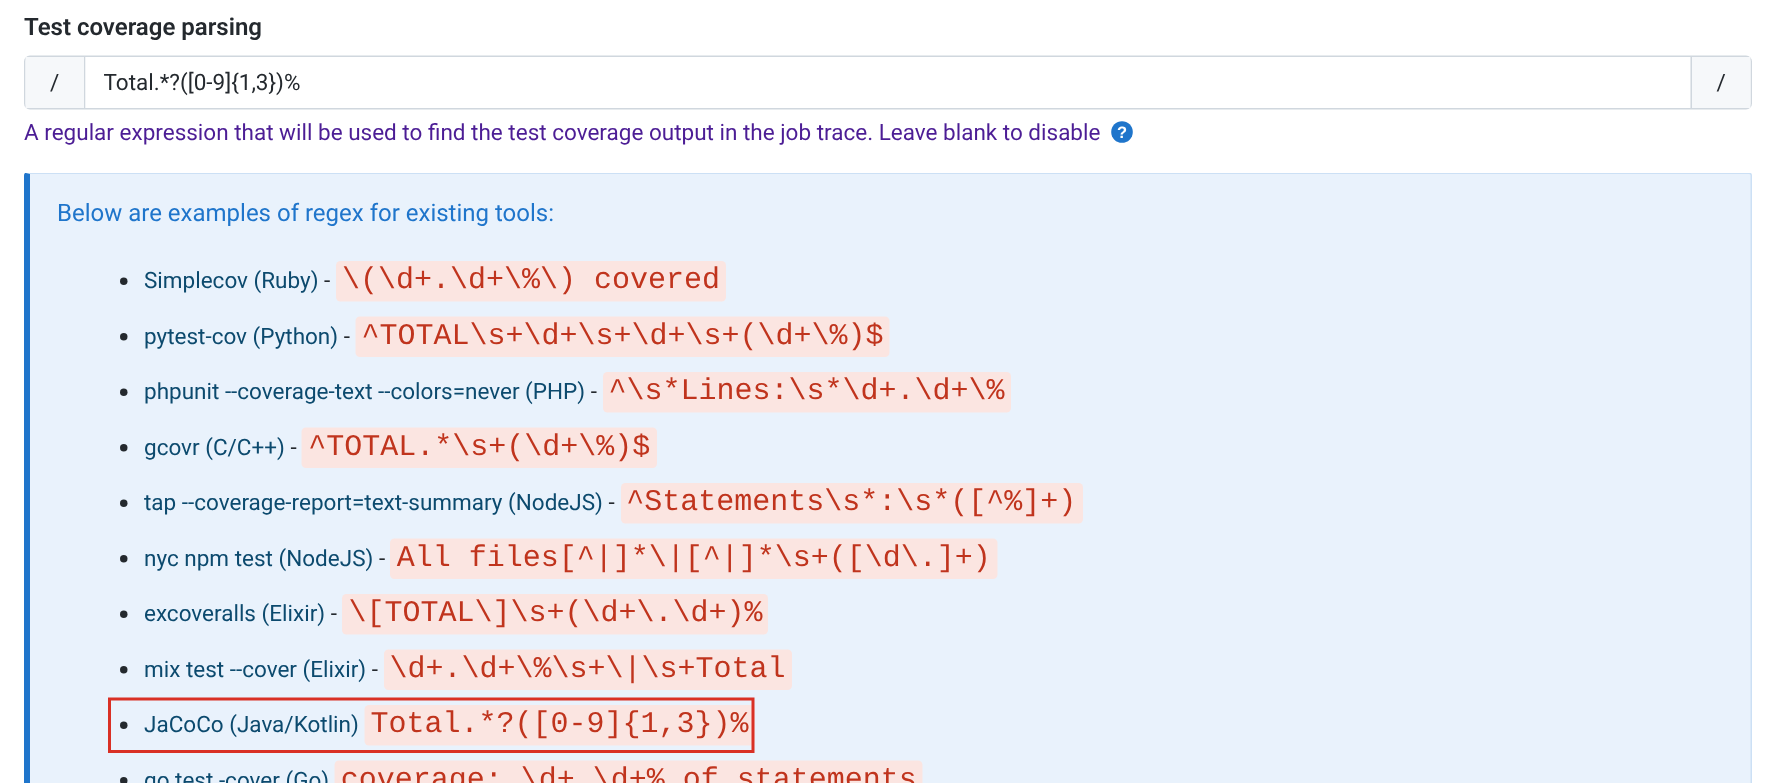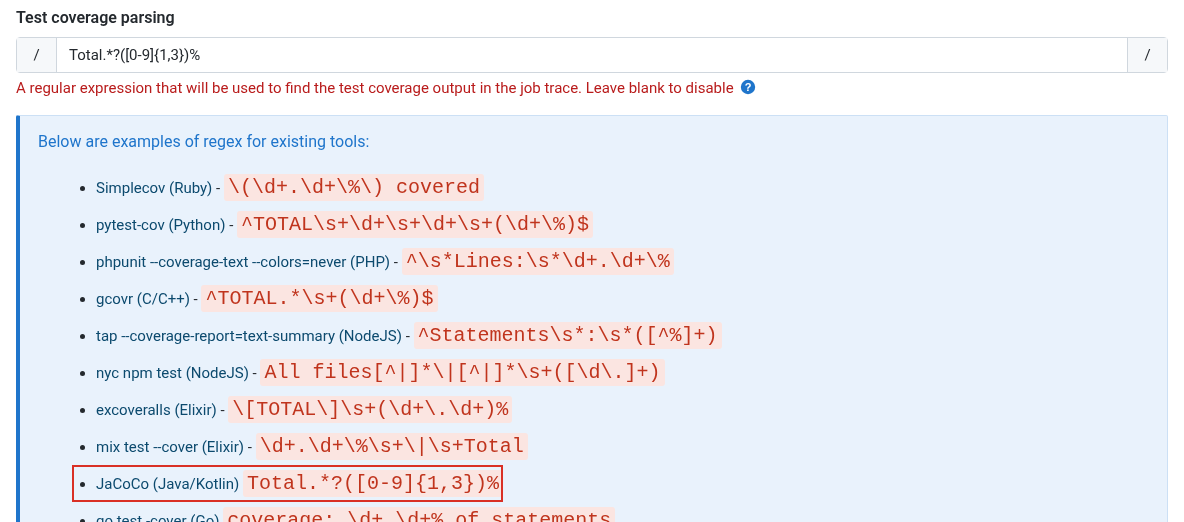--- a/index.html
+++ b/index.html
@@ -46,24 +46,25 @@
     .regex-input {
       flex: 1;
       border: none;
       outline: none;
       padding: 0 12px;
       font-size: 15px;
       color: #24292e;
       font-family: inherit;
     }
     .help-text {
-      color: #b91c1c;
+      color: #4c1d95;
       font-size: 15px;
       margin-bottom: 10px;
       display: flex;
+      align-items: center;
       gap: 6px;
     }
     .help-icon {
       width: 16px;
       height: 16px;
       display: inline-flex;
     }
     .info-box {
       background: #e9f2fc;
       border: 1px solid #cce0f5;

